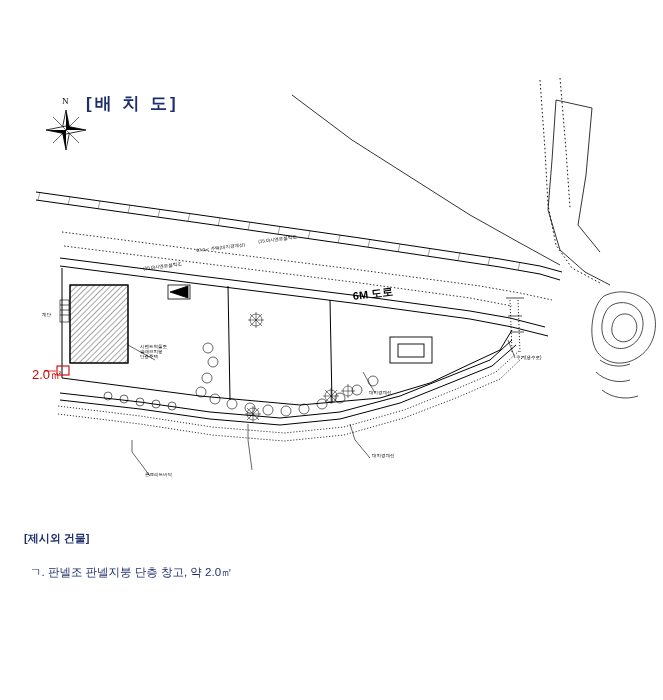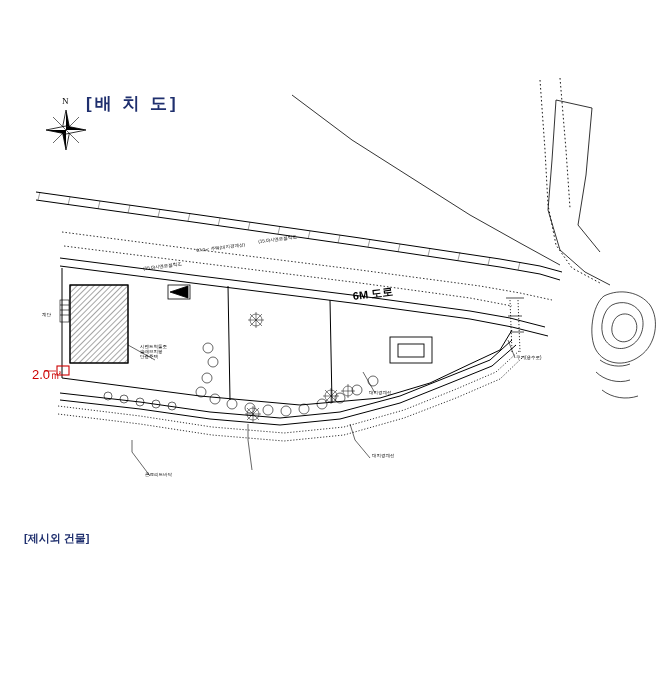--- a/index.html
+++ b/index.html
@@ -311,14 +311,15 @@
 단층주택</div>
   <div class="map-label" style="left:143px; top:266px; transform:rotate(-7deg); transform-origin:left top;">(15.0)시멘트블럭조</div>
   <div class="map-label" style="left:196px; top:248px; transform:rotate(-7deg); transform-origin:left top;">97.0㎡ 주택(대지경계선)</div>
   <div class="map-label" style="left:258px; top:239px; transform:rotate(-7deg); transform-origin:left top;">(15.0)시멘트블럭조</div>
   <div class="map-label" style="left:516px; top:355px;">구거(용수로)</div>
   <div class="map-label" style="left:369px; top:390px;">대지경계선</div>
   <div class="map-label" style="left:372px; top:453px;">대지경계선</div>
   <div class="map-label" style="left:145px; top:472px;">콘크리트바닥</div>
 
   <div class="footer-head">[제시외 건물]</div>
+  <div class="footer-item">ㄱ. 판넬조 판넬지붕 단층 창고, 약 2.0㎡</div>
 
 </div>
 
 </body></html>

